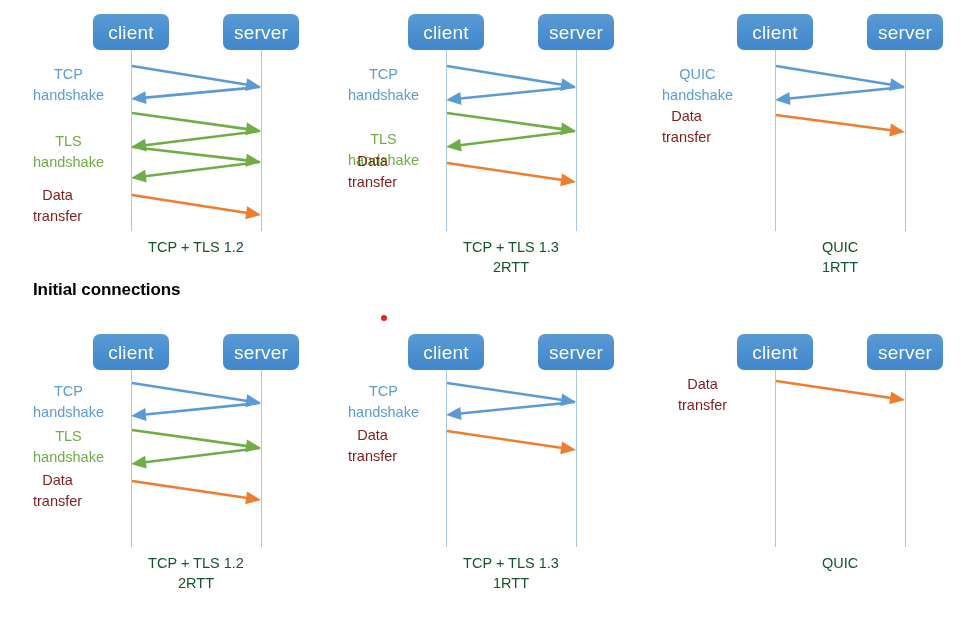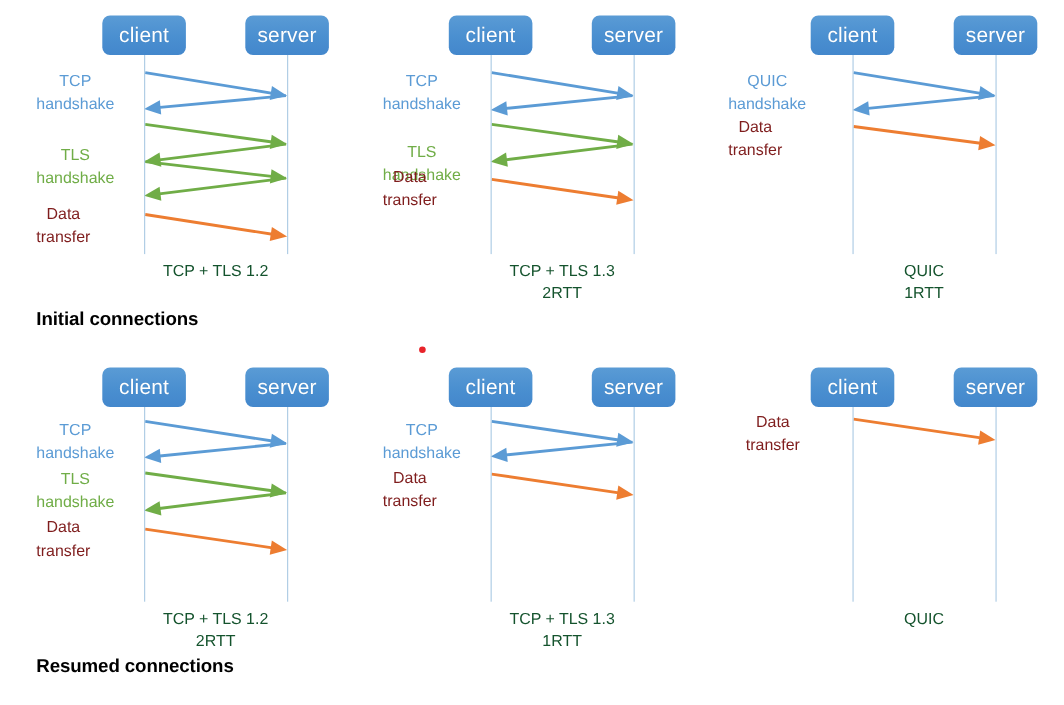--- a/index.html
+++ b/index.html
@@ -233,15 +233,14 @@
 transfer</div>
     <div class="caption" style="left: 411px; top: 553px; width: 200px;"><div>TCP + TLS 1.3</div><div>1RTT</div></div>
     <div class="node-box" style="left: 737px; top: 334px; width: 76px; height: 36px;">client</div>
     <div class="lifeline" style="left: 775px; top: 370px; height: 177px; background: rgb(169, 201, 227);"></div>
     <div class="node-box" style="left: 867px; top: 334px; width: 76px; height: 36px;">server</div>
     <div class="lifeline" style="left: 905px; top: 370px; height: 177px; background: rgb(169, 201, 227);"></div>
     <div class="step-label c-orange" style="left: 678px; top: 374px;">Data
 transfer</div>
     <div class="caption" style="left: 740px; top: 553px; width: 200px;"><div>QUIC</div></div>
     <div class="section-title" style="left: 33px; top: 280px;">Initial connections</div>
-    <div class="section-title" style="left: 33px; top: 596px;">Resumed connections</div>
     <div class="red-dot" style="left: 381px; top: 315px; background: rgb(232, 35, 42);"></div>
   </div>
 
 </body></html>

